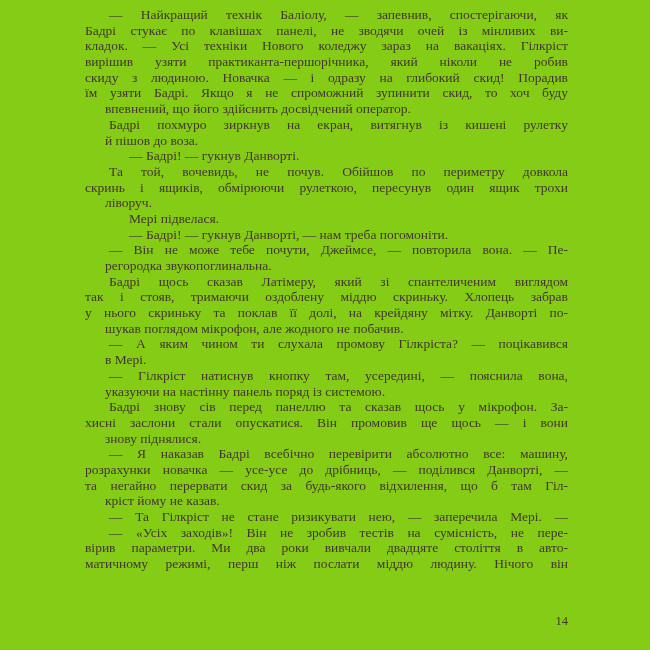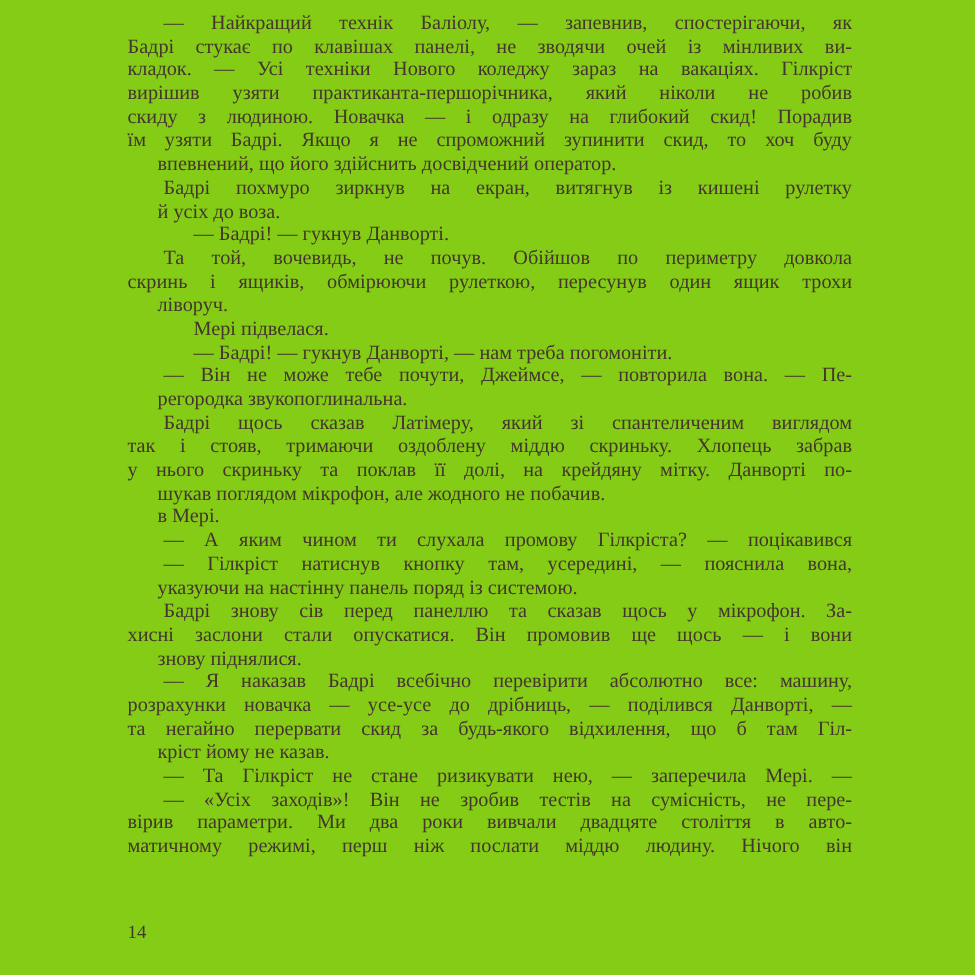--- a/index.html
+++ b/index.html
@@ -38,42 +38,42 @@
   }
   .line.end {
     text-align-last: left;
     margin-left: 20px;
   }
   .page-number {
     position: absolute;
     left: 85px;
     width: 483px;
     top: 614px;
-    text-align: left;
+    text-align: right;
     font-size: 12.5px;
     line-height: 15px;
   }
 </style>
 </head>
 <body>
 
 <div class="page">
   <div class="text-block">
       <div class="paragraph">
         <div class="line first">— Найкращий технік Баліолу, — запевнив, спостерігаючи, як</div>
         <div class="line">Бадрі стукає по клавішах панелі, не зводячи очей із мінливих ви-</div>
         <div class="line">кладок. — Усі техніки Нового коледжу зараз на вакаціях. Гілкріст</div>
         <div class="line">вирішив узяти практиканта-першорічника, який ніколи не робив</div>
         <div class="line">скиду з людиною. Новачка — і одразу на глибокий скид! Порадив</div>
         <div class="line">їм узяти Бадрі. Якщо я не спроможний зупинити скид, то хоч буду</div>
         <div class="line end">впевнений, що його здійснить досвідчений оператор.</div>
       </div>
       <div class="paragraph">
         <div class="line first">Бадрі похмуро зиркнув на екран, витягнув із кишені рулетку</div>
-        <div class="line end">й усіх до воза.</div>
+        <div class="line end">й пішов до воза.</div>
       </div>
       <div class="paragraph">
         <div class="line first end">— Бадрі! — гукнув Данворті.</div>
       </div>
       <div class="paragraph">
         <div class="line first">Та той, вочевидь, не почув. Обійшов по периметру довкола</div>
         <div class="line">скринь і ящиків, обмірюючи рулеткою, пересунув один ящик трохи</div>
         <div class="line end">ліворуч.</div>
       </div>
       <div class="paragraph">
@@ -86,22 +86,22 @@
         <div class="line first">— Він не може тебе почути, Джеймсе, — повторила вона. — Пе-</div>
         <div class="line end">регородка звукопоглинальна.</div>
       </div>
       <div class="paragraph">
         <div class="line first">Бадрі щось сказав Латімеру, який зі спантеличеним виглядом</div>
         <div class="line">так і стояв, тримаючи оздоблену міддю скриньку. Хлопець забрав</div>
         <div class="line">у нього скриньку та поклав її долі, на крейдяну мітку. Данворті по-</div>
         <div class="line end">шукав поглядом мікрофон, але жодного не побачив.</div>
       </div>
       <div class="paragraph">
+        <div class="line first">— А яким чином ти слухала промову Гілкріста? — поцікавився</div>
         <div class="line end">в Мері.</div>
-        <div class="line first">— А яким чином ти слухала промову Гілкріста? — поцікавився</div>
       </div>
       <div class="paragraph">
         <div class="line first">— Гілкріст натиснув кнопку там, усередині, — пояснила вона,</div>
         <div class="line end">указуючи на настінну панель поряд із системою.</div>
       </div>
       <div class="paragraph">
         <div class="line first">Бадрі знову сів перед панеллю та сказав щось у мікрофон. За-</div>
         <div class="line">хисні заслони стали опускатися. Він промовив ще щось — і вони</div>
         <div class="line end">знову піднялися.</div>
       </div>

